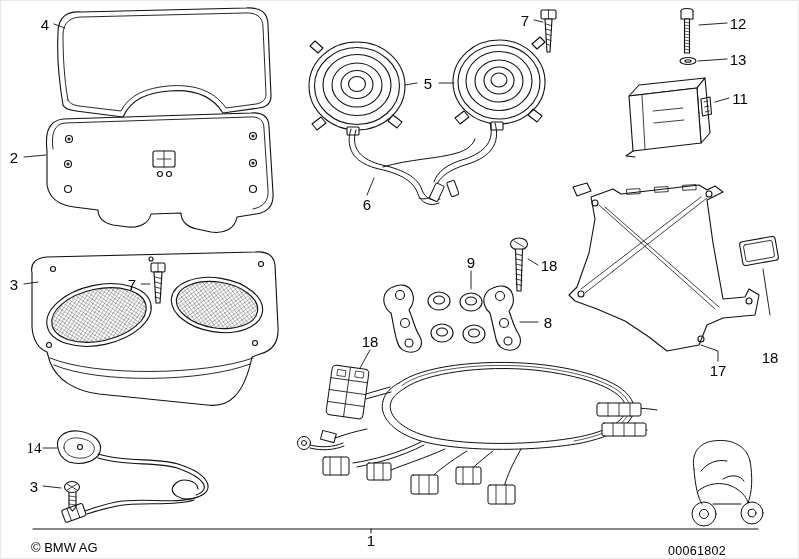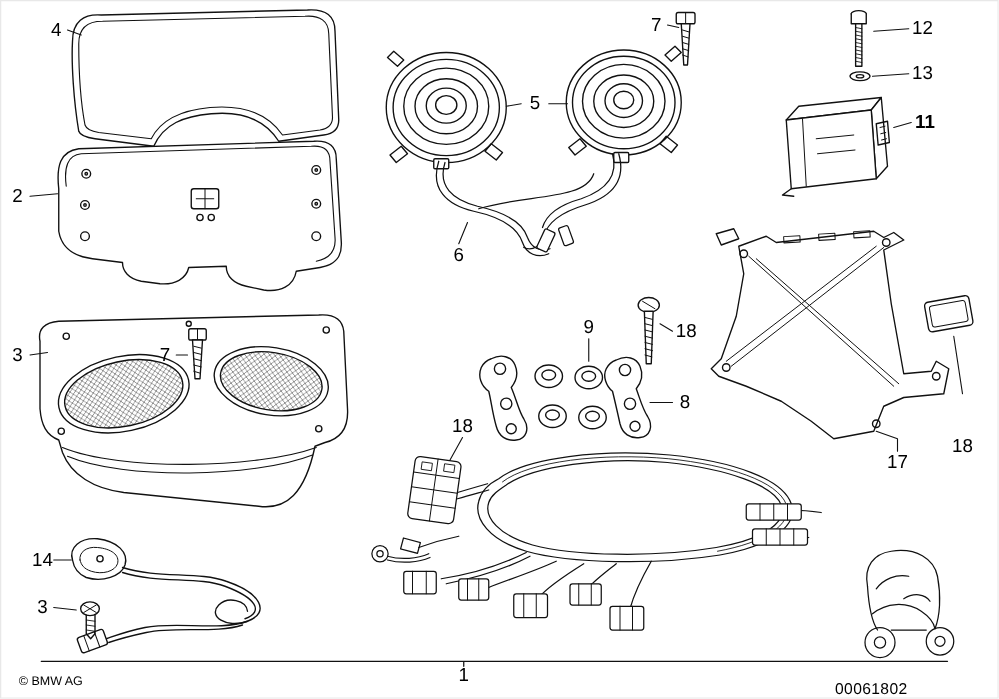--- a/index.html
+++ b/index.html
@@ -2,21 +2,21 @@
 <html><head>
 <meta charset="utf-8">
 <style>
   html,body{margin:0;padding:0;background:#fff;}
   #stage{position:relative;width:799px;height:559px;background:#fff;overflow:hidden;
          font-family:"Liberation Sans",sans-serif;border:1px solid #e8e8e8;box-sizing:border-box;}
   #drawing{position:absolute;left:0;top:0;}
   .callout{position:absolute;transform:translate(-50%,-50%);font-size:15px;color:#000;
            line-height:1;user-select:none;cursor:pointer;}
   .footer{position:absolute;color:#000;white-space:nowrap;}
-  #copyright{left:14px;top:539px;font-size:10px;}
+  #copyright{left:30px;top:539px;font-size:13px;}
   #docnum{left:667px;top:543px;font-size:12.5px;letter-spacing:.3px;}
 </style>
 </head>
 <body>
 
 <div id="stage">
 
   <svg id="drawing" width="799" height="559" viewBox="0 0 799 559">
     <defs>
       <pattern id="mesh" width="4.5" height="4.5" patternUnits="userSpaceOnUse">
@@ -286,31 +286,31 @@
       </g>
     </g>
   </svg>
 
   <div id="callout-layer">
       <span class="callout" style="left: 44px; top: 23px;">4</span>
       <span class="callout" style="left: 524px; top: 19px;">7</span>
       <span class="callout" style="left: 737px; top: 22px;">12</span>
       <span class="callout" style="left: 737px; top: 58px;">13</span>
       <span class="callout" style="left: 427px; top: 82px;">5</span>
-      <span class="callout" style="left: 739px; top: 97px; font-weight: bold;">11</span>
+      <span class="callout" style="left: 739px; top: 97px;">11</span>
       <span class="callout" style="left: 13px; top: 156px;">2</span>
       <span class="callout" style="left: 366px; top: 203px;">6</span>
       <span class="callout" style="left: 470px; top: 261px;">9</span>
       <span class="callout" style="left: 548px; top: 264px;">18</span>
       <span class="callout" style="left: 13px; top: 283px;">3</span>
       <span class="callout" style="left: 131px; top: 283px;">7</span>
       <span class="callout" style="left: 547px; top: 321px;">8</span>
       <span class="callout" style="left: 769px; top: 324px; margin-top: 32px;">18</span>
       <span class="callout" style="left: 369px; top: 340px;">18</span>
       <span class="callout" style="left: 717px; top: 369px;">17</span>
-      <span class="callout" style="left: 33px; top: 447px;">14</span>
+      <span class="callout" style="left: 33px; top: 447px; font-family: Liberation Serif, serif;">14</span>
       <span class="callout" style="left: 33px; top: 485px;">3</span>
       <span class="callout" style="left: 370px; top: 539px;">1</span>
     </div>
 
   <div id="copyright" class="footer">© BMW AG</div>
   <div id="docnum" class="footer">00061802</div>
 </div>
 
 </body></html>

